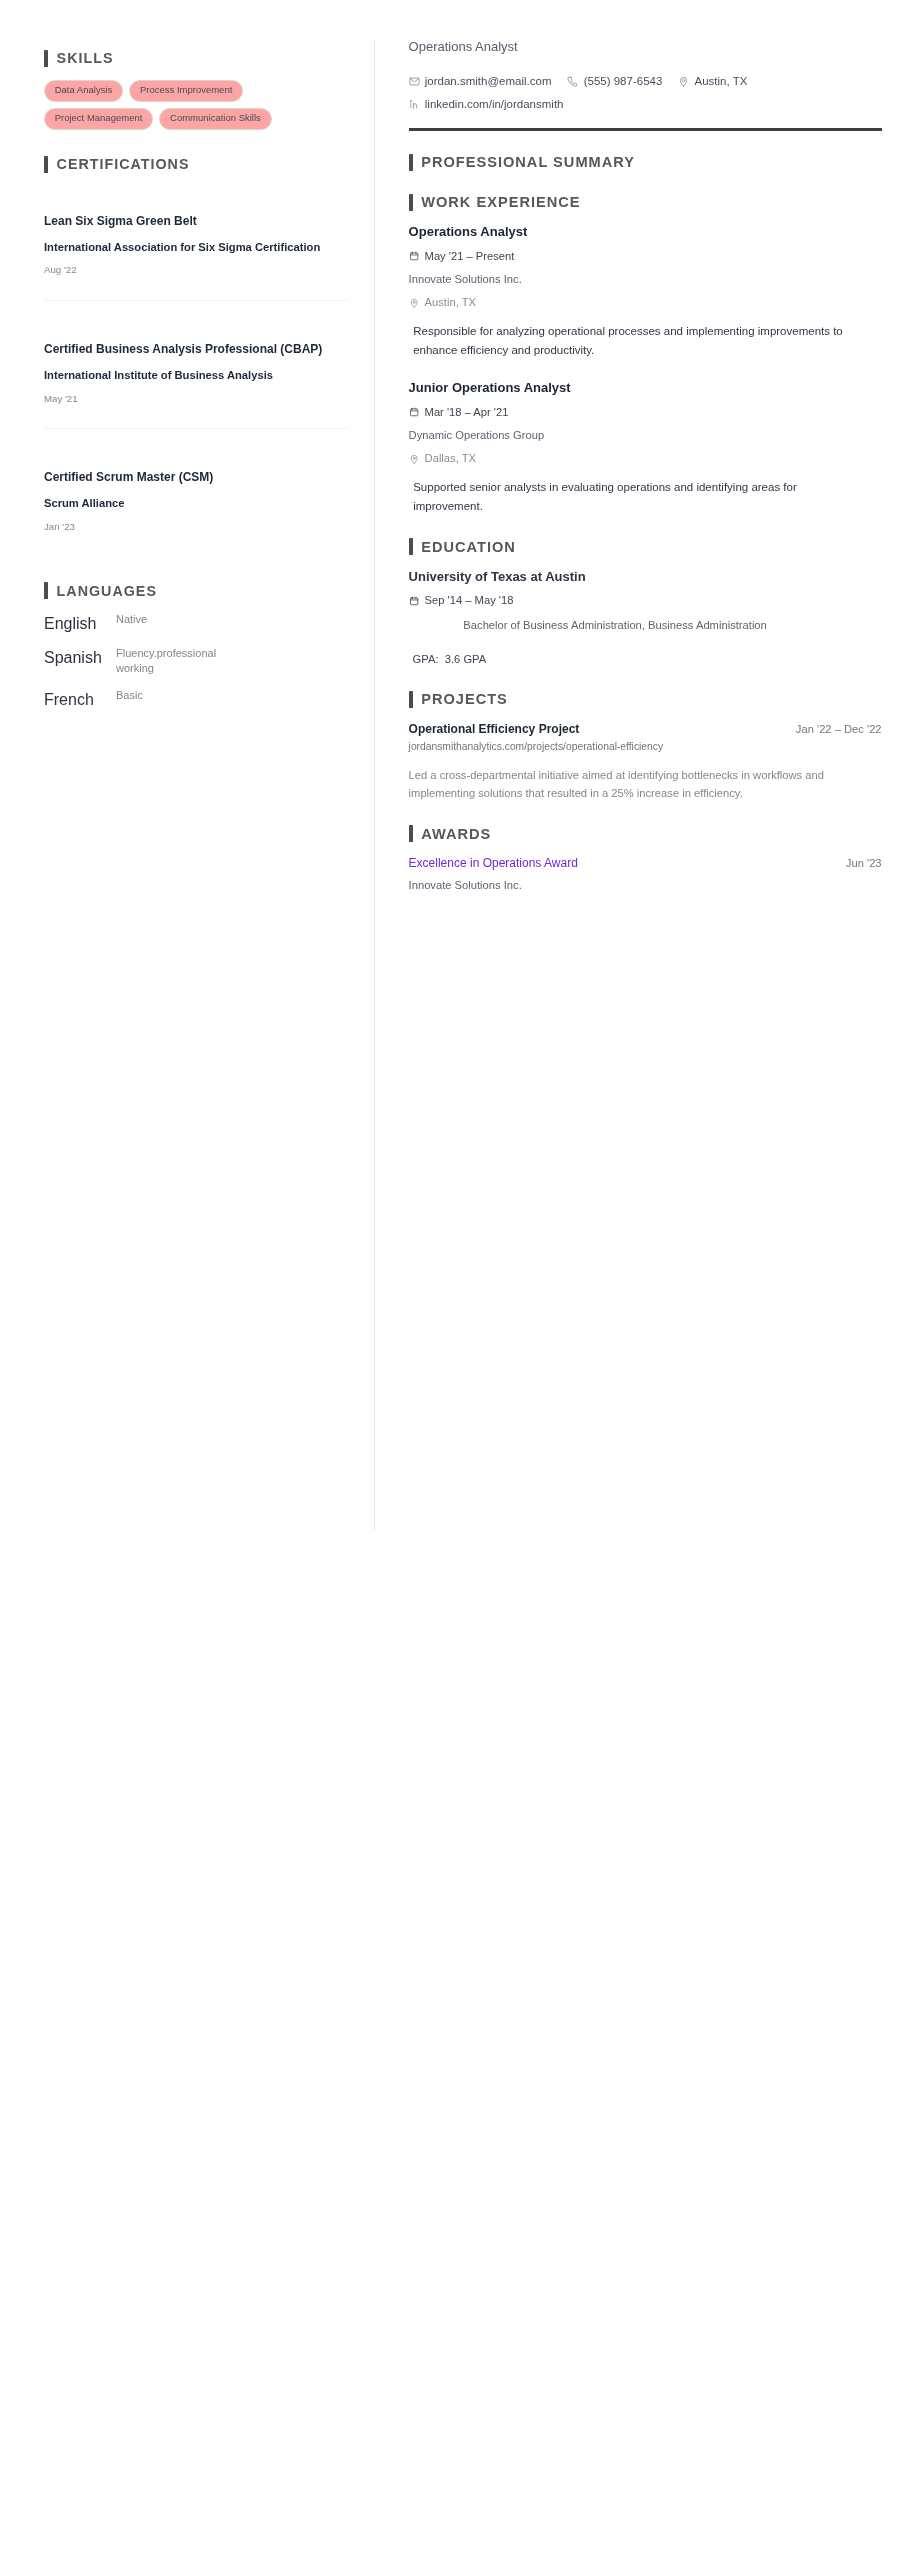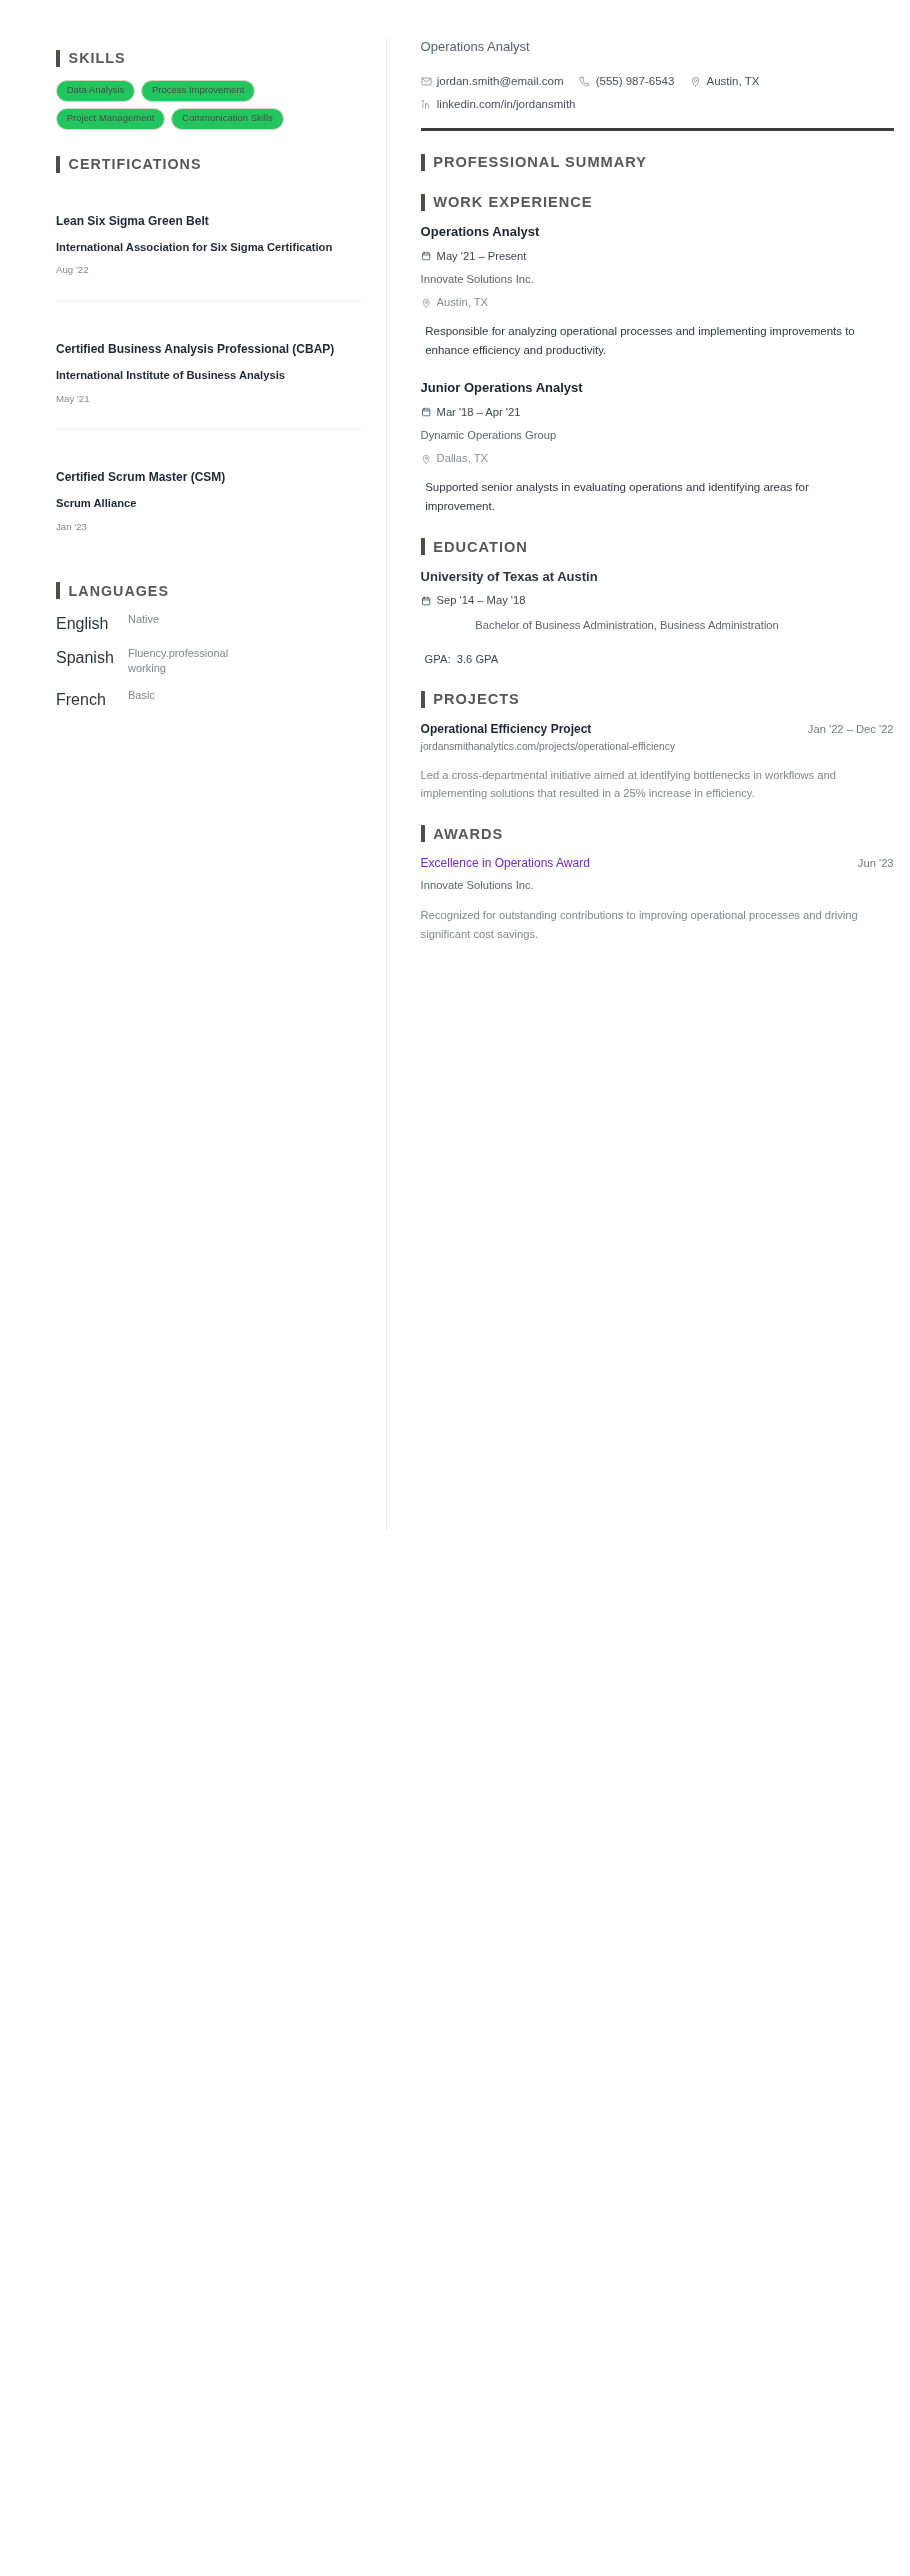--- a/index.html
+++ b/index.html
@@ -15,21 +15,21 @@
     -webkit-font-smoothing: antialiased;
   }
 
   .resume {
     position: relative;
     width: 902px;
     min-height: 2576px;
     background: #fff;
     display: flex;
     align-items: flex-start;
-    padding: 33px 40px 0 56px;
+    padding: 33px 40px 0 44px;
   }
 
   
   .col-left {
     width: 330px;
     flex: 0 0 330px;
     padding-right: 25px;
     padding-top: 17px;
   }
 
@@ -73,21 +73,21 @@
 
   
   .chips {
     display: flex;
     flex-wrap: wrap;
     gap: 5.7px 6.3px;
     margin-bottom: 26px;
     max-width: 270px;
   }
   .chip {
-    background: #22c55e;
+    background: #fca5a5;
     border: 0.6px solid #ddd6ca;
     border-radius: 573px;
     padding: 4.6px 9.7px 5.2px;
     font-size: 9.5px;
     color: #4c4b4e;
     line-height: 1.1;
     white-space: nowrap;
   }
 
   
@@ -547,19 +547,18 @@
       <div class="sec-head">
         <span class="bar"></span>
         <span class="txt">AWARDS</span>
       </div>
       <div>
         <div class="award-top">
           <span class="award-name">Excellence in Operations Award</span>
           <span class="award-date">Jun '23</span>
         </div>
         <div class="award-org">Innovate Solutions Inc.</div>
-        <p class="award-desc">Recognized for outstanding contributions to improving operational processes and driving significant cost savings.</p>
       </div>
     </section>
 
   </main>
 </div>
 
 
 </body></html>

